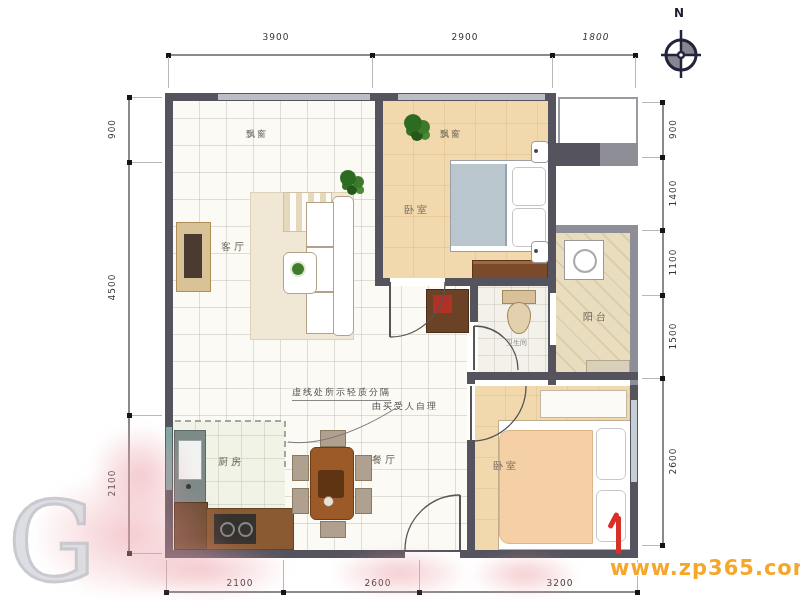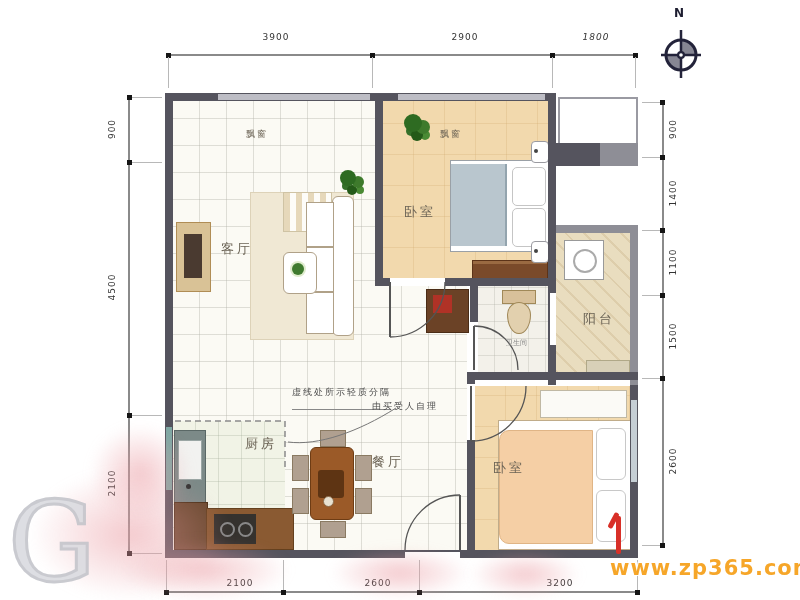--- a/index.html
+++ b/index.html
@@ -23,21 +23,21 @@
     background-image:repeating-linear-gradient(45deg,rgba(180,150,100,.22) 0 2px,transparent 2px 13px);}
   .wall{background:#55545e;}
   .midwall{background:#8e8e96;}
   
   .dimline{background:#8a8a8a;}
   .ext{background:#b8b8b8;}
   .tick{width:5px;height:5px;background:#151515;}
   .dim{font-size:9px;color:#333;text-align:center;letter-spacing:1px;line-height:11px;}
   .vdim{width:40px;height:12px;transform:rotate(-90deg);}
   
-  .room{font-size:13px;color:#6b6355;letter-spacing:3px;white-space:nowrap;}
+  .room{font-size:10px;color:#6b6355;letter-spacing:3px;white-space:nowrap;}
   .bay{font-size:9px;color:#6b6355;letter-spacing:2px;}
   .tiny{font-size:7px;color:#888;letter-spacing:0;}
   .note{font-size:9px;color:#4a4a4a;letter-spacing:2px;white-space:nowrap;}
   
   .fur{border:1px solid #b0a188;background:#fff;}
   .plant{border-radius:50%;background:#2e6b22;
          box-shadow:10px 4px 0 -2px #3e7a2c,4px 12px 0 -3px #245a18,12px 12px 0 -4px #4a8a34,-2px 8px 0 -4px #35702a;}
   
   .blob{border-radius:50%;filter:blur(6px);
         background:radial-gradient(closest-side,rgba(235,158,165,.55),rgba(235,158,165,0));}
@@ -160,25 +160,25 @@
     <path d="M175,421 H285 M285,421 V467" fill="none" stroke="#8a8a8a" stroke-width="1.5" stroke-dasharray="6,4"></path>
     <path d="M396,408 C358,432 318,446 288,442" fill="none" stroke="#777" stroke-width="1"></path>
   </svg>
 
   <div class="a bay" style="left:246px;top:128px;">飘窗</div>
   <div class="a bay" style="left:440px;top:128px;">飘窗</div>
   <div class="a room" style="left:404px;top:203px;">卧室</div>
   <div class="a room" style="left:221px;top:240px;">客厅</div>
   <div class="a room" style="left:583px;top:310px;">阳台</div>
   <div class="a tiny" style="left:506px;top:338px;">卫生间</div>
-  <div class="a room" style="left:218px;top:435px;padding-left:27px;">厨房</div>
+  <div class="a room" style="left:218px;top:455px;">厨房</div>
   <div class="a room" style="left:372px;top:453px;">餐厅</div>
   <div class="a room" style="left:493px;top:459px;">卧室</div>
 
-  <div class="a note" style="left:292px;top:386px;border-bottom:1px solid #888;padding-bottom:10px;">虚线处所示轻质分隔</div>
+  <div class="a note" style="left:292px;top:386px;border-bottom:1px solid #888;padding-bottom:1px;">虚线处所示轻质分隔</div>
   <div class="a note" style="left:344px;top:400px;margin-left:28px;">由买受人自理</div>
 
   <div class="a dimline" style="left:168px;top:54px;width:467px;height:2px;"></div>
   <div class="a tick" style="left:166px;top:53px;"></div>
   <div class="a tick" style="left:370px;top:53px;"></div>
   <div class="a tick" style="left:550px;top:53px;"></div>
   <div class="a tick" style="left:633px;top:53px;"></div>
   <div class="a ext" style="left:168px;top:57px;width:1px;height:31px;"></div>
   <div class="a ext" style="left:372px;top:57px;width:1px;height:31px;"></div>
   <div class="a ext" style="left:552px;top:57px;width:1px;height:31px;"></div>

